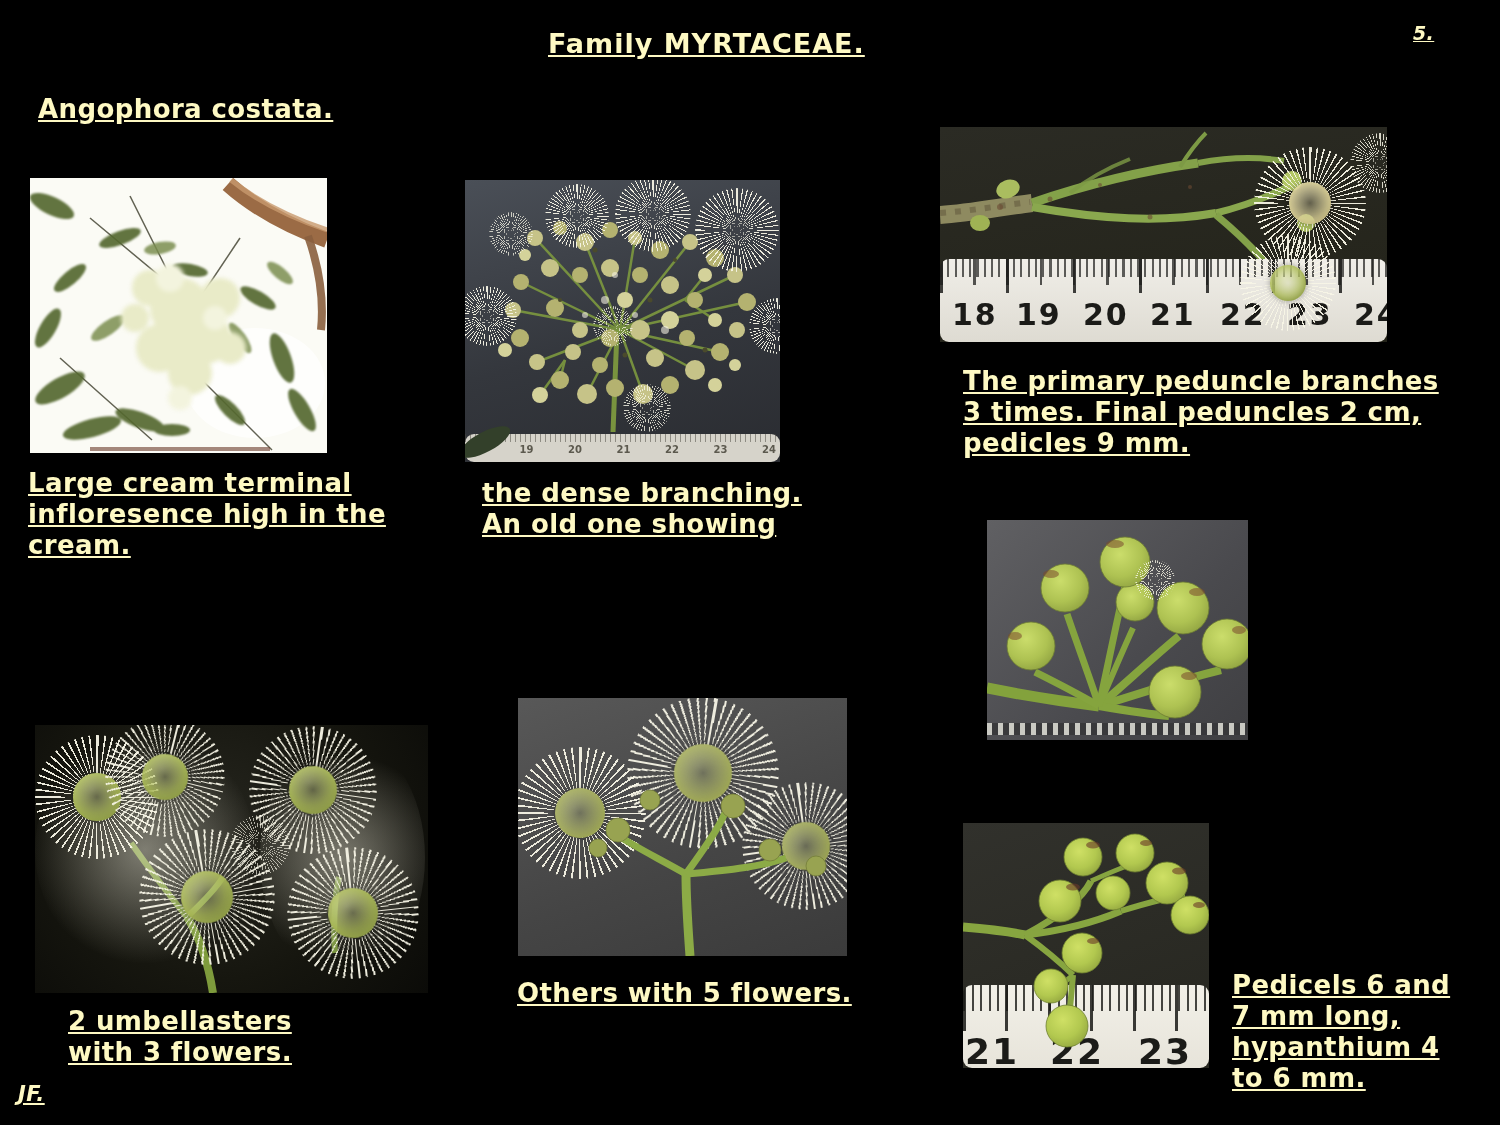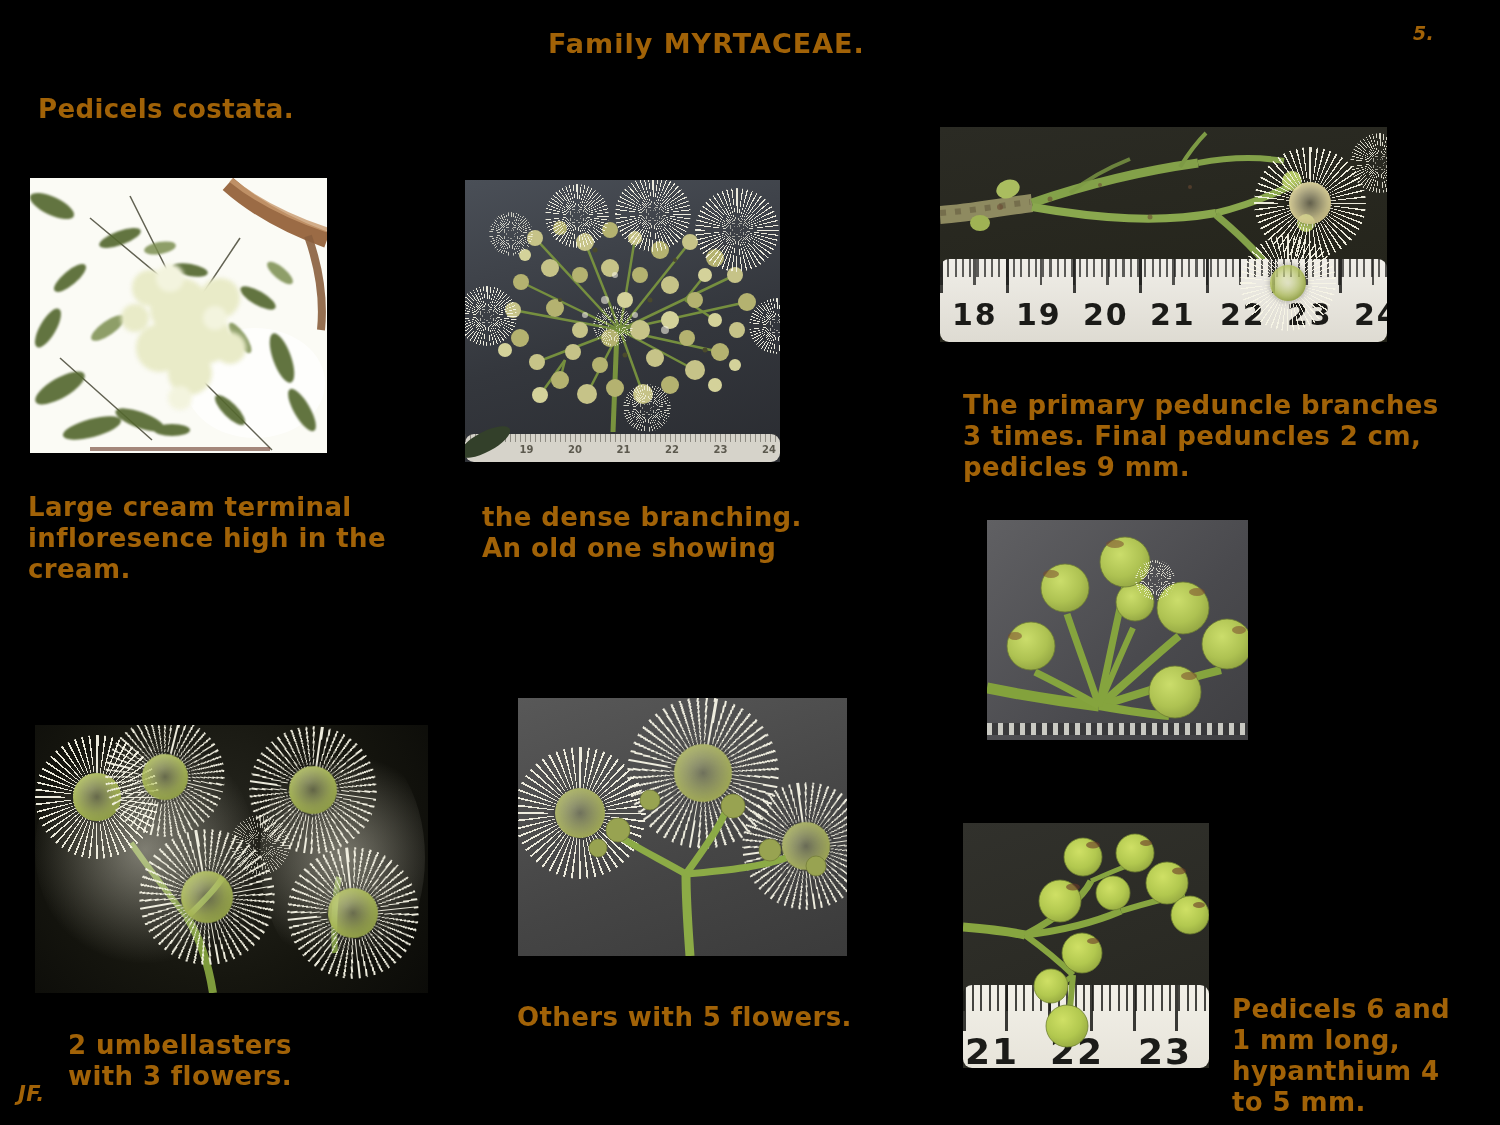--- a/index.html
+++ b/index.html
@@ -1,19 +1,19 @@
 <!DOCTYPE html>
 <html><head>
 <meta charset="utf-8">
 <style>
   html,body{margin:0;padding:0;background:#000;}
   .page{position:relative;width:1500px;height:1125px;background:#000;overflow:hidden;
         font-family:"DejaVu Sans", sans-serif;color:#fff;}
-  .txt{position:absolute;font-weight:bold;color:#a16207;letter-spacing:.4px;}
-  .cap{font-size:26px;line-height:31px;margin-top:24px;}
+  .txt{position:absolute;font-weight:bold;color:#fef9c3;letter-spacing:.4px;text-decoration:underline;}
+  .cap{font-size:26px;line-height:31px;}
   .photo{position:absolute;overflow:hidden;}
   .photo svg{position:absolute;left:0;top:0;}
   
   .burst{position:absolute;border-radius:50%;
      background:repeating-conic-gradient(rgba(247,245,230,.95) 0deg 1.7deg, rgba(247,245,230,0) 1.7deg 6.9deg);
      -webkit-mask-image:radial-gradient(circle, rgba(0,0,0,.3) 0%, #000 28%, #000 70%, transparent 94%);
      mask-image:radial-gradient(circle, rgba(0,0,0,.3) 0%, #000 28%, #000 70%, transparent 94%);
      filter:blur(.5px);}
   .burst .ctr{position:absolute;left:31%;top:31%;width:38%;height:38%;border-radius:50%;
      background:radial-gradient(circle at 40% 35%, #d4dd95, #a9b857 55%, #84923e 88%);
@@ -36,21 +36,21 @@
   .r2nums{position:absolute;left:6px;right:4px;display:flex;justify-content:space-between;
      font-size:10px;font-weight:bold;color:#474439;filter:blur(.5px);opacity:.85;}
 </style>
 </head>
 <body>
 
 <div class="page">
 
   <div class="txt" style="left:548px;top:28px;font-size:27px;letter-spacing:1px;">Family MYRTACEAE.</div>
   <div class="txt" style="left:1413px;top:22px;font-size:19px;font-style:italic;">5.</div>
-  <div class="txt" style="left:38px;top:94px;font-size:26px;">Pedicels costata.</div>
+  <div class="txt" style="left:38px;top:94px;font-size:26px;">Angophora costata.</div>
 
   <div class="photo" style="left:30px;top:178px;width:297px;height:275px;background:#fbfbf5;">
     <svg width="297" height="275" viewBox="0 0 297 275">
       <rect width="297" height="275" fill="#fbfbf5"></rect>
       <ellipse cx="225" cy="205" rx="70" ry="55" fill="#ffffff" opacity="0.7"></ellipse>
       <g stroke="#3c3c2a" stroke-width="1.5" opacity="0.8">
         <line x1="60" y1="40" x2="180" y2="140"></line>
           <line x1="100" y1="18" x2="152" y2="122"></line>
         <line x1="170" y1="200" x2="242" y2="272"></line>
           <line x1="30" y1="180" x2="122" y2="262"></line>
@@ -428,19 +428,19 @@
           <ellipse cx="183" cy="20" rx="6" ry="3"></ellipse>
         <ellipse cx="110" cy="64" rx="7" ry="3.5"></ellipse>
           <ellipse cx="216" cy="48" rx="7" ry="3.5"></ellipse>
         <ellipse cx="236" cy="82" rx="6" ry="3"></ellipse>
           <ellipse cx="130" cy="118" rx="6" ry="3"></ellipse>
       </g>
     </svg>
   </div>
   <div class="txt cap" style="left:1232px;top:970px;">
     <div>Pedicels 6 and</div>
-    <div>1 mm long,</div>
+    <div>7 mm long,</div>
     <div>hypanthium 4</div>
-    <div>to 5 mm.</div>
+    <div>to 6 mm.</div>
   </div>
 
   <div class="txt" style="left:18px;top:1082px;font-size:21px;font-style:italic;">JF.</div>
 </div>
 
 </body></html>

